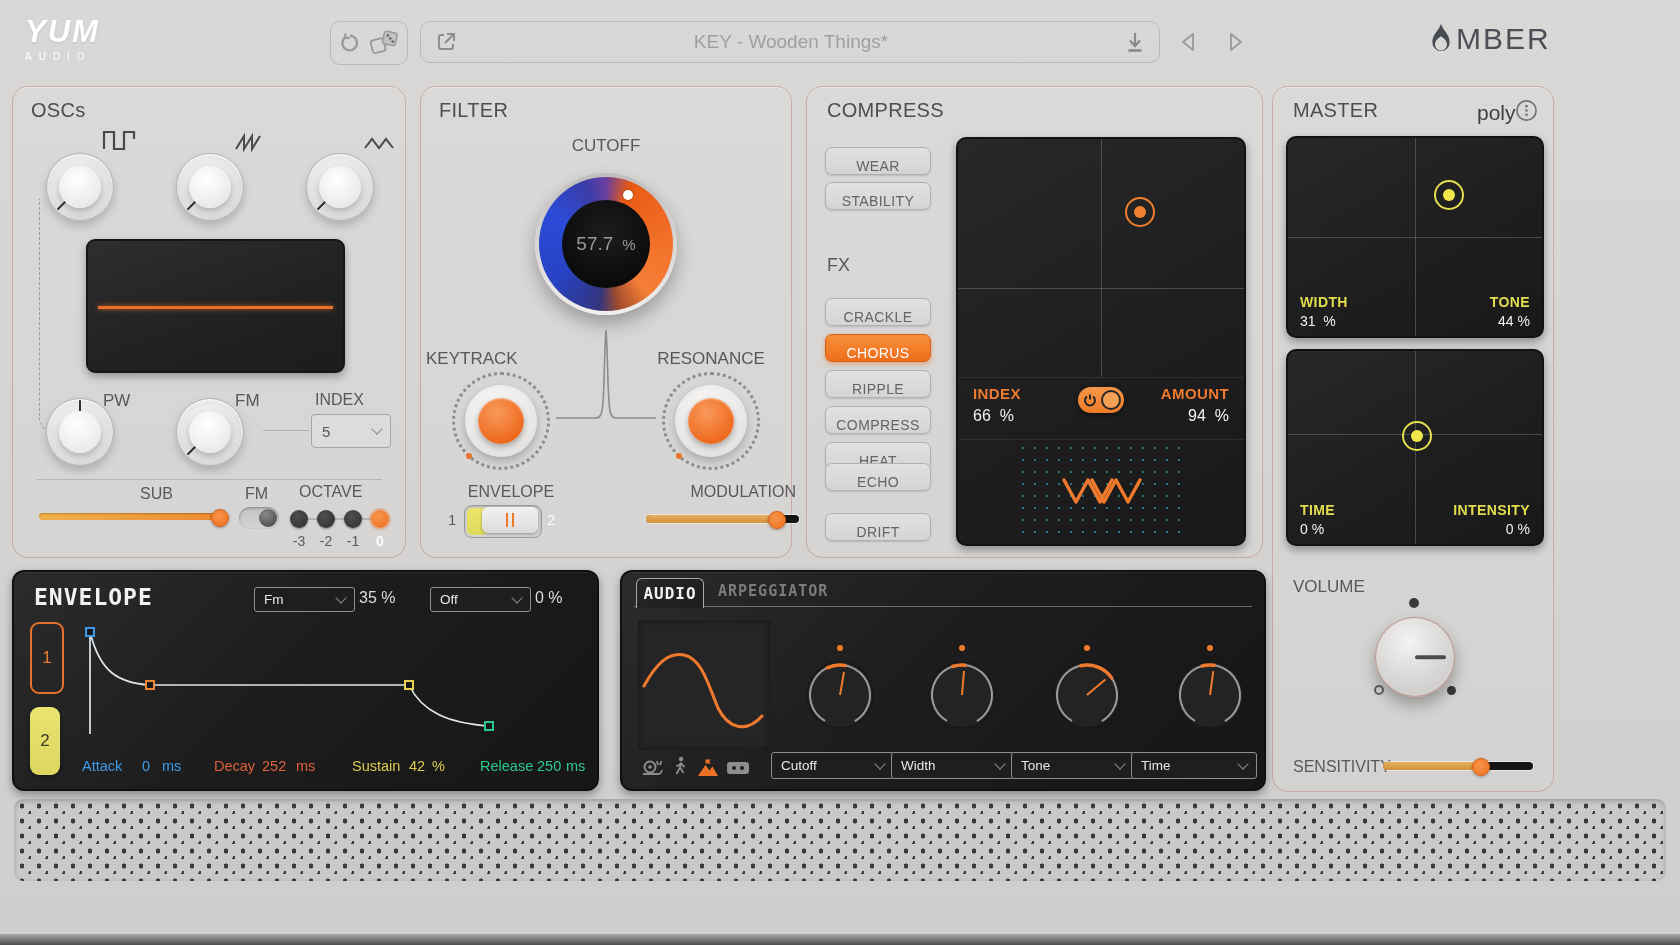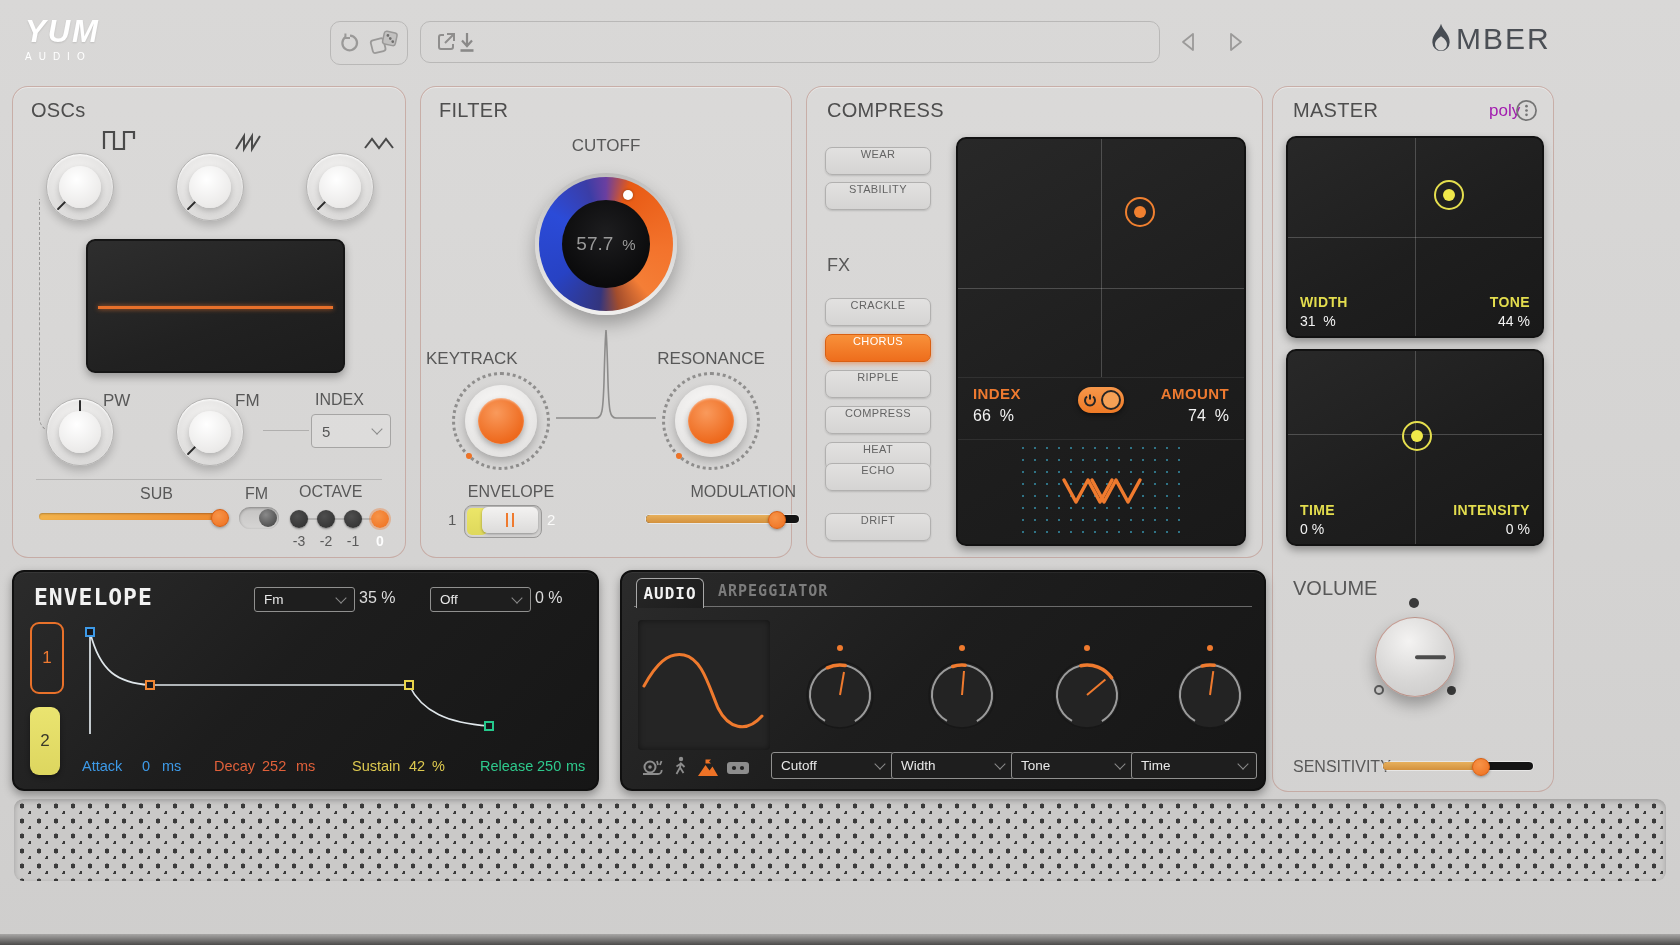--- a/index.html
+++ b/index.html
@@ -41,22 +41,22 @@
   .cutring{position:absolute;left:4px;top:4px;width:134px;height:134px;border-radius:50%;
            background:conic-gradient(from 0deg,#6a3fa0 0deg,#e85a14 22deg,#f3732c 95deg,#f47e36 140deg,
                       #a34d2c 168deg,#33357e 186deg,#2742c4 235deg,#2b4bd8 300deg,#3b3da6 342deg,#6a3fa0 360deg)}
   .cutcenter{position:absolute;left:50%;top:50%;width:88px;height:88px;margin:-44px;border-radius:50%;
              background:radial-gradient(circle at 50% 38%,#1d1d1f,#0a0a0b 75%);
              display:flex;align-items:center;justify-content:center;gap:9px;color:#9a9a9a;font-size:19px}
   .cutdot{position:absolute;left:84px;top:13px;width:10px;height:10px;border-radius:50%;background:#fff;
           box-shadow:0 0 3px rgba(0,0,0,.4)}
   
   .lbtn{position:absolute;width:104px;height:26px;border-radius:7px;border:1px solid #b1b0af;
-        background:linear-gradient(#e2e1e0,#d5d4d3);color:#646464;font-size:11px;letter-spacing:.4px;
-        display:flex;align-items:flex-start;justify-content:center;box-shadow:0 1px 2px rgba(0,0,0,.14)}
+        background:linear-gradient(#e2e1e0,#d5d4d3);color:#646464;font-size:14px;letter-spacing:.4px;
+        display:flex;align-items:flex-end;justify-content:center;box-shadow:0 1px 2px rgba(0,0,0,.14)}
   .lbtn.sel{background:linear-gradient(#f8913a,#ee6d1c);border-color:#d95f12;color:#fff;
             box-shadow:0 2px 5px rgba(238,110,30,.5)}
   
   .strack{position:absolute;height:7px;border-radius:4px}
   .shandle{position:absolute;width:16px;height:16px;border-radius:50%;top:50%;margin-top:-8px;
            background:radial-gradient(circle at 40% 35%,#f79448,#ee6f1f);border:1px solid #d85f12;
            box-shadow:0 1px 3px rgba(0,0,0,.35)}
   .dtrack{position:absolute;height:8px;border-radius:4px;background:#141414;
           box-shadow:0 0 0 1px rgba(255,255,255,.45)}
   .dfill{position:absolute;left:0;top:0;bottom:0;border-radius:4px 0 0 4px;
@@ -121,20 +121,21 @@
         <circle cx="24" cy="12" r="1.4" fill="#6f6e6d"></circle>
       </g>
     </svg>
   </div>
 
   <div class="abs" style="left:420px;top:21px;width:740px;height:42px;border:1px solid #b9b8b7;border-radius:10px;display:flex;align-items:center;padding:0 14px;box-sizing:border-box">
     <svg width="22" height="22" viewBox="0 0 22 22">
       <path d="M9 4 H6 a2 2 0 0 0 -2 2 v10 a2 2 0 0 0 2 2 h10 a2 2 0 0 0 2 -2 v-3" fill="none" stroke="#8f8e8d" stroke-width="2"></path>
       <path d="M12 3 h7 v7 M19 3 L10 12" stroke="#8f8e8d" stroke-width="2" fill="none"></path>
     </svg>
+    <div style="flex:1;text-align:center;color:#a09f9e;font-size:19px">KEY - Wooden Things*</div>
     <svg width="20" height="22" viewBox="0 0 20 22">
       <path d="M10 2 v12 M5 9.5 l5 5.5 5-5.5" stroke="#8a8988" stroke-width="2.2" fill="none"></path>
       <path d="M3.5 19.5 h13" stroke="#8a8988" stroke-width="2.6"></path>
     </svg>
   </div>
 
   <svg class="abs" style="left:1178px;top:30px" width="20" height="24" viewBox="0 0 20 24">
     <path d="M15 4 L5 12 L15 20 Z" fill="none" stroke="#9b9a99" stroke-width="1.8" stroke-linejoin="round"></path>
   </svg>
   <svg class="abs" style="left:1226px;top:30px" width="20" height="24" viewBox="0 0 20 24">
@@ -333,35 +334,35 @@
     <div class="abs" style="left:120px;top:248px;width:46px;height:26px;border-radius:13px;background:linear-gradient(#f7974a,#ee7a26);box-shadow:0 2px 5px rgba(0,0,0,.5);display:flex;align-items:center">
       <svg width="14" height="14" viewBox="0 0 14 14" style="margin-left:5px">
         <path d="M7 1.5 v5" stroke="#262626" stroke-width="2"></path>
         <path d="M4 3.5 a5 5 0 1 0 6 0" fill="none" stroke="#262626" stroke-width="2"></path>
       </svg>
       <div style="position:absolute;right:3px;top:3px;width:20px;height:20px;border-radius:50%;background:#f5a055;border:2.5px solid #262626;box-sizing:border-box"></div>
     </div>
 
     <div class="padlab" style="right:15px;top:246px;color:#ee7a30;font-size:15px">AMOUNT</div>
     <div class="padval" style="right:15px;top:268px;font-size:16px">
-      <span>74</span>&nbsp;&nbsp;<span>%</span>
+      <span>94</span>&nbsp;&nbsp;<span>%</span>
     </div>
 
     <div class="abs" style="left:62px;top:306px;width:168px;height:92px;
                 background-image:radial-gradient(circle 1.5px at 3px 3px,#2f7386 98%,transparent);background-size:12px 12px"></div>
     <svg class="abs" style="left:102px;top:335px" width="84" height="34" viewBox="0 0 84 34">
       <path d="M4 6 L16 28 L28 6 L40 28 L52 6" fill="none" stroke="#ef7a2e" stroke-width="3.5" stroke-linecap="round" stroke-linejoin="round"></path>
       <path d="M32 6 L44 28 L56 6 L68 28 L80 6" fill="none" stroke="#ef7a2e" stroke-width="3.5" stroke-linecap="round" stroke-linejoin="round"></path>
     </svg>
   </div>
 </div>
 
 <div class="panel" style="left:1272px;top:86px;width:280px;height:704px">
   <div class="ptitle" style="left:20px;top:12px">MASTER</div>
-  <div class="abs" style="left:216px;top:14px;font-size:17px;color:#a21caf">poly</div>
+  <div class="abs" style="left:204px;top:14px;font-size:21px;color:#404040">poly</div>
   <svg class="abs" style="left:242px;top:12px" width="23" height="23" viewBox="0 0 24 24">
     <circle cx="12" cy="12" r="10" fill="none" stroke="#757575" stroke-width="1.8"></circle>
     <circle cx="12" cy="7.5" r="1.4" fill="#757575"></circle>
       <circle cx="12" cy="12" r="1.4" fill="#757575"></circle>
       <circle cx="12" cy="16.5" r="1.4" fill="#757575"></circle>
   </svg>
 
   <div class="xypad" style="left:13px;top:49px;width:254px;height:198px">
     <div class="xh" style="top:99px"></div>
     <div class="xv" style="left:127px;height:198px"></div>
@@ -387,21 +388,21 @@
     <div class="padlab" style="left:12px;bottom:26px;color:#e3dd4e">TIME</div>
     <div class="padval" style="left:12px;bottom:7px">
       <span>0</span>&nbsp;<span>%</span>
     </div>
     <div class="padlab" style="right:12px;bottom:26px;color:#e3dd4e">INTENSITY</div>
     <div class="padval" style="right:12px;bottom:7px">
       <span>0</span>&nbsp;<span>%</span>
     </div>
   </div>
 
-  <div class="slabel" style="left:20px;top:490px;font-size:20px">VOLUME</div>
+  <div class="slabel" style="left:20px;top:490px;font-size:17px">VOLUME</div>
   <div class="abs" style="left:136px;top:511px;width:10px;height:10px;border-radius:50%;background:#3a3a3a"></div>
   <div class="abs" style="left:101px;top:598px;width:10px;height:10px;border-radius:50%;border:2px solid #5f5f5f;box-sizing:border-box"></div>
   <div class="abs" style="left:174px;top:599px;width:9px;height:9px;border-radius:50%;background:#3a3a3a"></div>
   <div style="position:absolute;left:102px;top:530px;width:78px;height:78px;border-radius:50%;
               background:radial-gradient(circle at 42% 30%,#f4f3f2,#d8d7d6 55%,#c8c7c6);
               border:1px solid rgba(160,70,50,.45);box-shadow:0 8px 16px rgba(0,0,0,.3)">
     <div style="position:absolute;left:50%;top:50%;width:31px;height:3.5px;background:#4c4c4c;border-radius:2px;transform:translateY(-50%)"></div>
   </div>
 
   <div class="slabel" style="left:20px;top:671px">SENSITIVITY</div>

